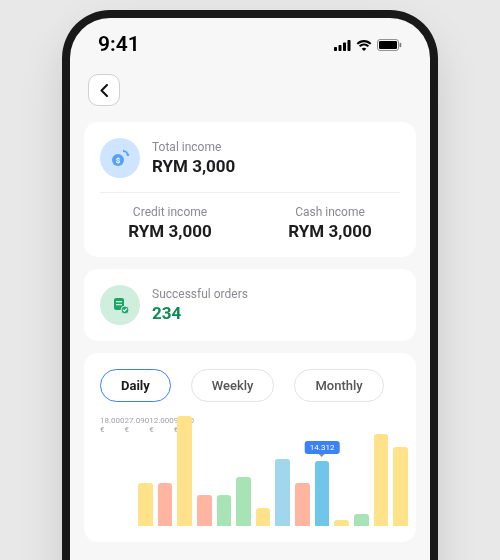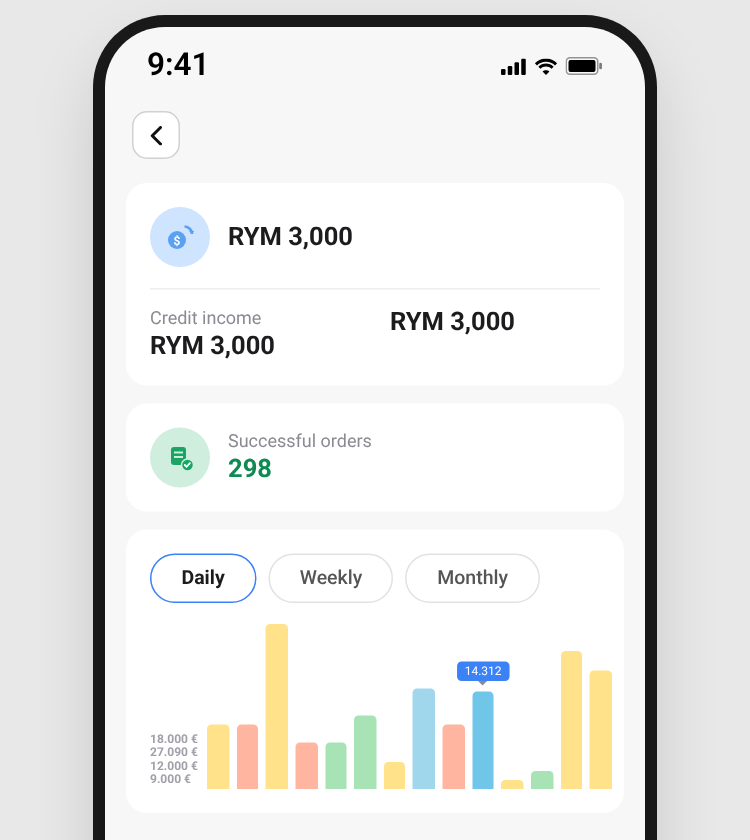--- a/index.html
+++ b/index.html
@@ -79,25 +79,25 @@
   .icon-blue { background: #cfe4ff; color: #2b7fff; }
   .icon-green { background: #cfeedd; color: #0f8a52; }
   .kv-label { font-size: 12px; color: #8a8a92; margin-bottom: 2px; }
   .kv-value { font-size: 17px; font-weight: 700; color: #1c1c1e; }
   .kv-value.green { color: #0f8a52; }
   .income-grid {
     display: flex;
     padding-top: 12px;
     gap: 20px;
   }
-  .income-col { flex: 1; }
+  .income-col { flex: 1; text-align: center; }
   .orders-row { display: flex; align-items: center; gap: 12px; }
   .tabs {
     display: flex;
-    gap: 8px;
+    gap: 20px;
     margin-bottom: 14px;
   }
   .tab {
     flex: 0 0 auto;
     padding: 8px 20px;
     border-radius: 999px;
     border: 1.5px solid #e2e2e6;
     background: #fff;
     font-size: 13px;
     font-weight: 500;
@@ -106,28 +106,27 @@
   }
   .tab.active {
     border-color: #3b82f6;
     color: #1c1c1e;
     font-weight: 700;
   }
   .chart-card { padding-right: 8px; }
   .chart-wrap { display: flex; gap: 6px; height: 110px; overflow: hidden; }
   .y-axis {
     display: flex;
-    flex-direction: column;
-    justify-content: flex-end;
+    flex-direction: row;
+    justify-content: flex-start;
     font-size: 8px;
     color: #a0a0a8;
     padding-bottom: 2px;
     width: 32px;
     flex-shrink: 0;
-    font-weight: bold;
   }
   .bars {
     flex: 1;
     display: flex;
     align-items: flex-end;
     gap: 5px;
     position: relative;
   }
   .bar {
     flex: 1;
@@ -200,48 +199,50 @@
       <div class="income-top">
         <div class="icon-circle icon-blue">
           <svg width="22" height="22" viewBox="0 0 22 22">
               <circle cx="9" cy="13" r="6" fill="#5aa1f2"></circle>
               <text x="9" y="16" text-anchor="middle" font-size="8" fill="#fff" font-weight="700">$</text>
               <path d="M14 4 A5 5 0 0 1 19 9" stroke="#5aa1f2" stroke-width="1.8" fill="none"></path>
               <polygon points="19,9 17,7 20.5,7" fill="#5aa1f2"></polygon>
             </svg>
         </div>
         <div>
+          <div class="kv-label">Total income</div>
           <div class="kv-value">RYM 3,000</div>
         </div>
       </div>
       <div class="income-grid">
         <div class="income-col">
           <div class="kv-label">Credit income</div>
           <div class="kv-value">RYM 3,000</div>
         </div>
         <div class="income-col">
+          <div class="kv-label">Cash income</div>
           <div class="kv-value">RYM 3,000</div>
         </div>
       </div>
     </div>
 
     <div class="card">
       <div class="orders-row">
         <div class="icon-circle icon-green">
           <svg width="20" height="20" viewBox="0 0 20 20">
               <rect x="4" y="3" width="10" height="12" rx="2" fill="#1aa566"></rect>
               <rect x="6" y="6" width="6" height="1.3" fill="#cfeedd"></rect>
               <rect x="6" y="9" width="6" height="1.3" fill="#cfeedd"></rect>
               <circle cx="15" cy="15" r="4" fill="#1aa566" stroke="#cfeedd" stroke-width="1"></circle>
               <path d="M13.2 15 l1.2 1.2 l2.2 -2.4" stroke="#fff" stroke-width="1.2" fill="none" stroke-linecap="round"></path>
             </svg>
         </div>
         <div>
           <div class="kv-label">Successful orders</div>
-          <div class="kv-value green">298</div>
+          <div class="kv-value green">234</div>
         </div>
       </div>
     </div>
 
     <div class="card chart-card">
       <div class="tabs">
         <div class="tab active">Daily</div>
         <div class="tab">Weekly</div>
         <div class="tab">Monthly</div>
       </div>

